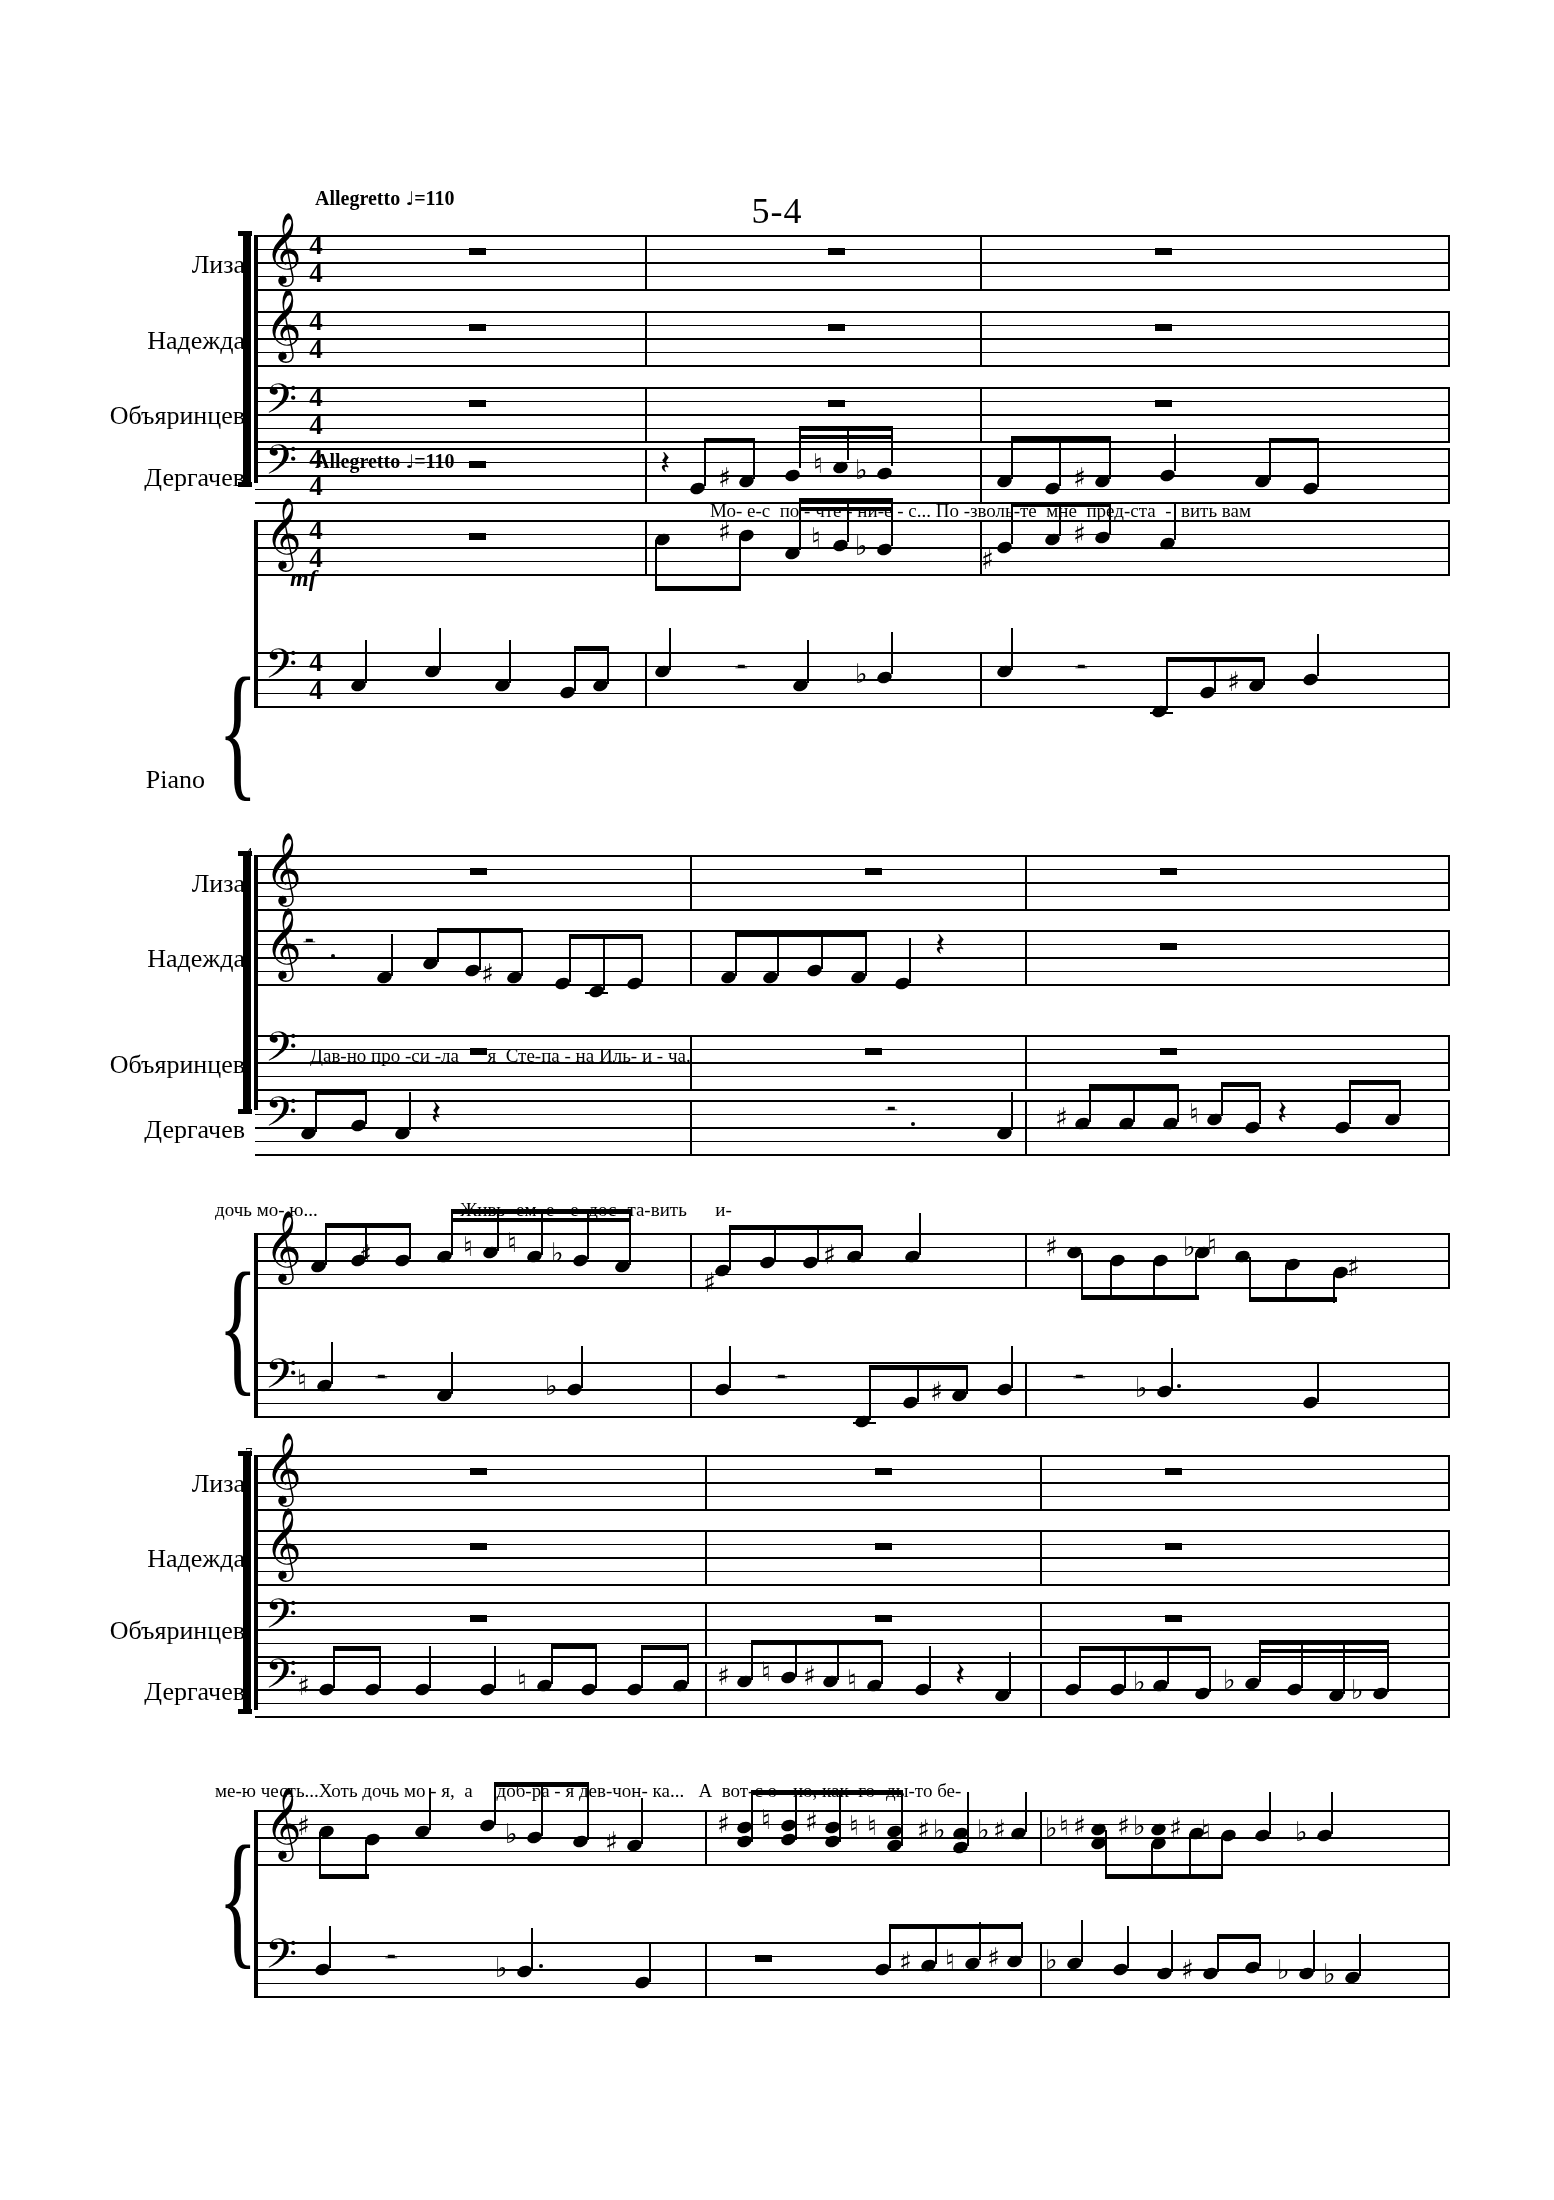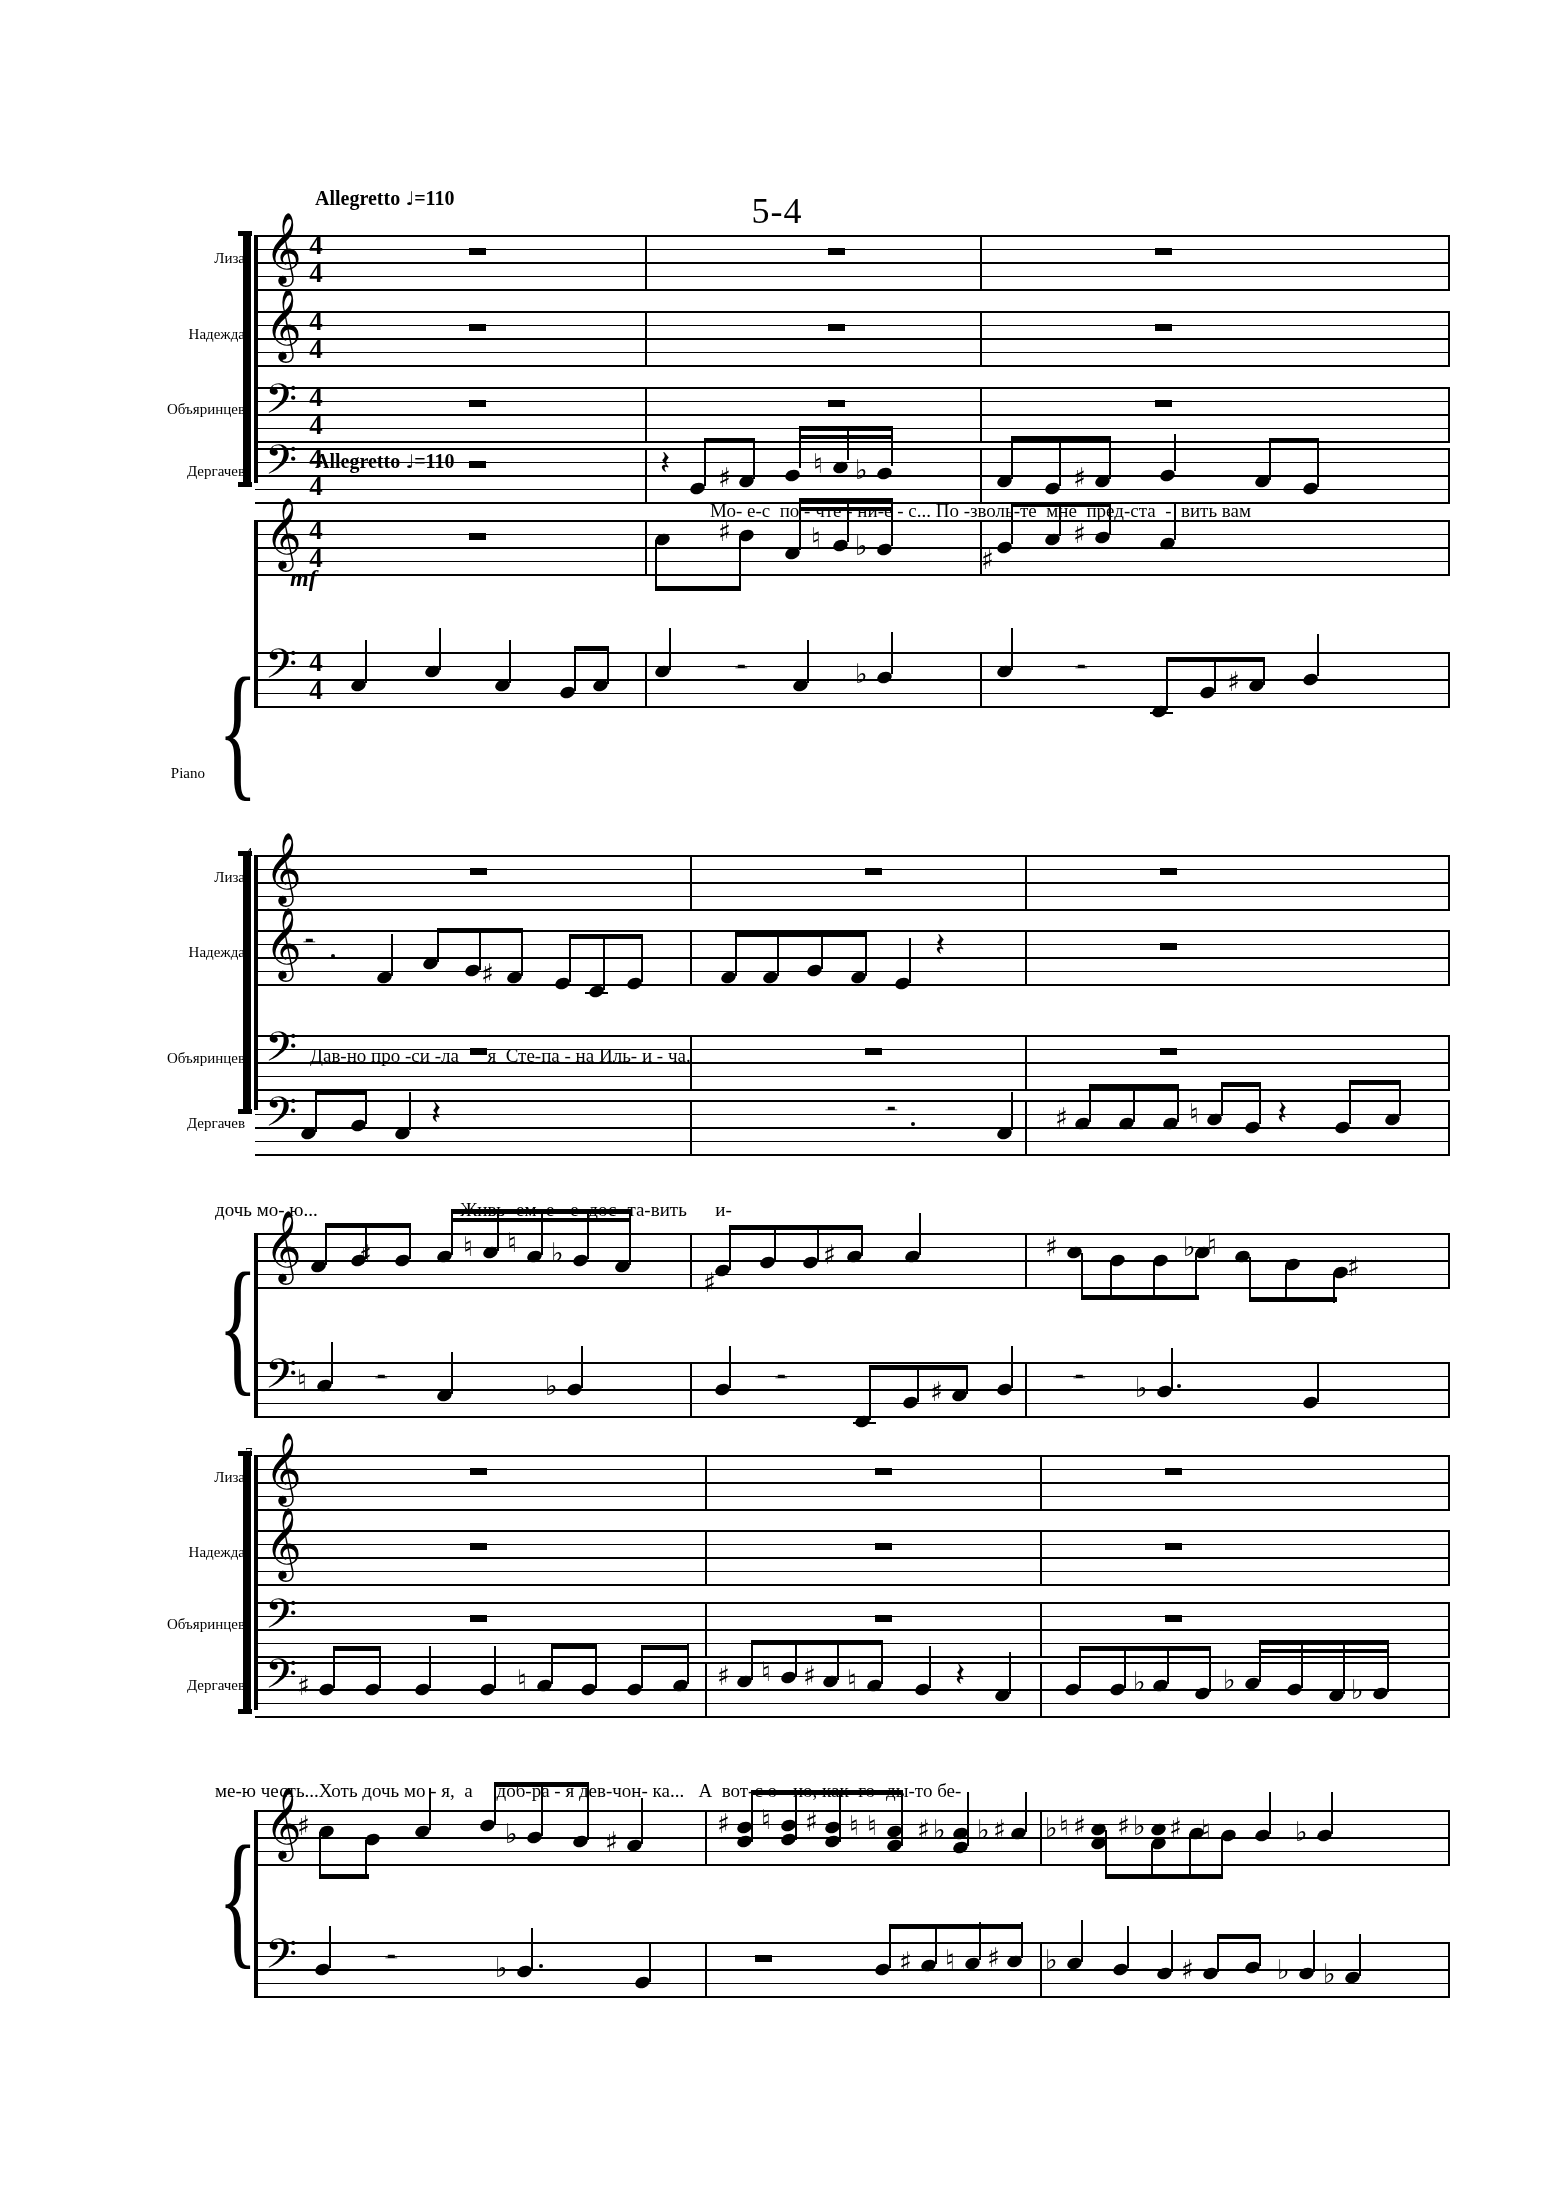--- a/index.html
+++ b/index.html
@@ -63,21 +63,21 @@
     background: #000;
     top: 0;
     height: 56px;
   }
   .bar.thick { width: 4px; }
 
   
   .label {
     position: absolute;
     text-align: right;
-    font-size: 15px;
+    font-size: 26px;
     font-family: "Liberation Serif", serif;
     width: 190px;
     left: 55px;
   }
 
   
   .sysbracket {
     position: absolute;
     left: 243px;
     width: 8px;

